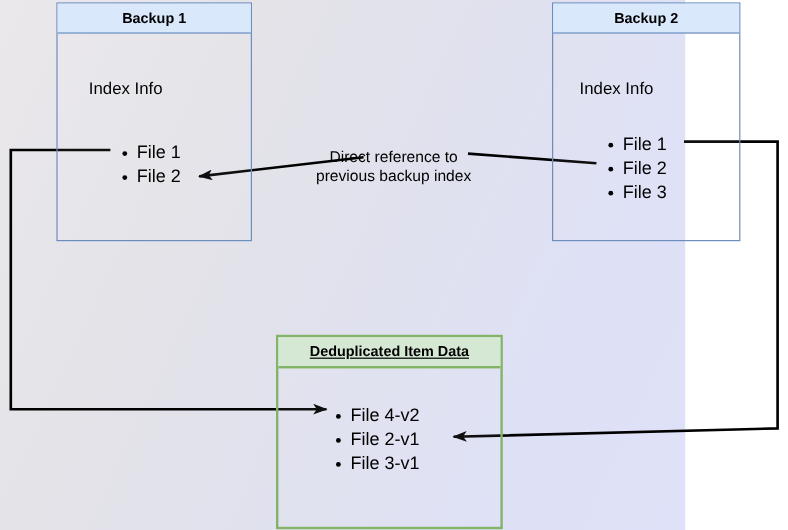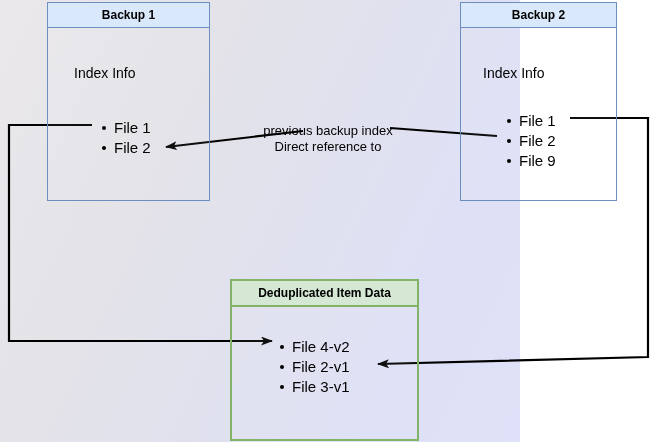--- a/index.html
+++ b/index.html
@@ -7,21 +7,21 @@
     padding: 0;
   }
   body {
     width: 657px;
     height: 442px;
     overflow: hidden;
     font-family: "Liberation Sans", sans-serif;
   }
   #canvas {
     position: relative;
-    width: 520px;
+    width: 571px;
     height: 442px;
     background: linear-gradient(115deg, #eae8eb 0%, #e4e3e8 28%, #e0e1ef 58%, #dee1f6 78%, #dee1f7 100%);
   }
   .box {
     position: absolute;
     box-sizing: border-box;
     border: 1px solid #6c8ebf;
     background: rgba(255,255,255,0.06);
   }
   .box-header {
@@ -30,20 +30,21 @@
     line-height: 24px;
     text-align: center;
     font-size: 12px;
     font-weight: bold;
     color: #000000;
     background: #dae8fc;
     border-bottom: 1px solid #6c8ebf;
   }
   .box.green {
     border: 2px solid #82b366;
+    text-decoration: underline;
   }
   .box.green .box-header {
     background: #d5e8d4;
     border-bottom: 2px solid #82b366;
     height: 26px;
     line-height: 24px;
   }
   .box-body {
     position: relative;
     height: calc(100% - 25px);
@@ -128,34 +129,34 @@
     </div>
   </div>
 
   <div class="box" style="left:460px; top:2px; width:157px; height:199px;">
     <div class="box-header">Backup 2</div>
     <div class="box-body">
       <div class="index-label" style="left:22px; top:37px;">Index Info</div>
       <ul class="file-list" style="left:44px; top:83px;">
         <li>File 1</li>
         <li>File 2</li>
-        <li>File 9</li>
+        <li>File 3</li>
       </ul>
     </div>
   </div>
 
   <div class="box green" style="left:230px; top:279px; width:189px; height:162px;">
     <div class="box-header">Deduplicated Item Data</div>
     <div class="box-body">
       <ul class="file-list" style="left:46px; top:30px;">
         <li>File 4-v2</li>
         <li>File 2-v1</li>
         <li>File 3-v1</li>
       </ul>
     </div>
   </div>
 
   <div class="edge-label" style="left:248px; top:123px; width:160px;">
+    <div>Direct reference to</div>
     <div>previous backup index</div>
-    <div>Direct reference to</div>
   </div>
 
 </div>
 
 </body></html>

